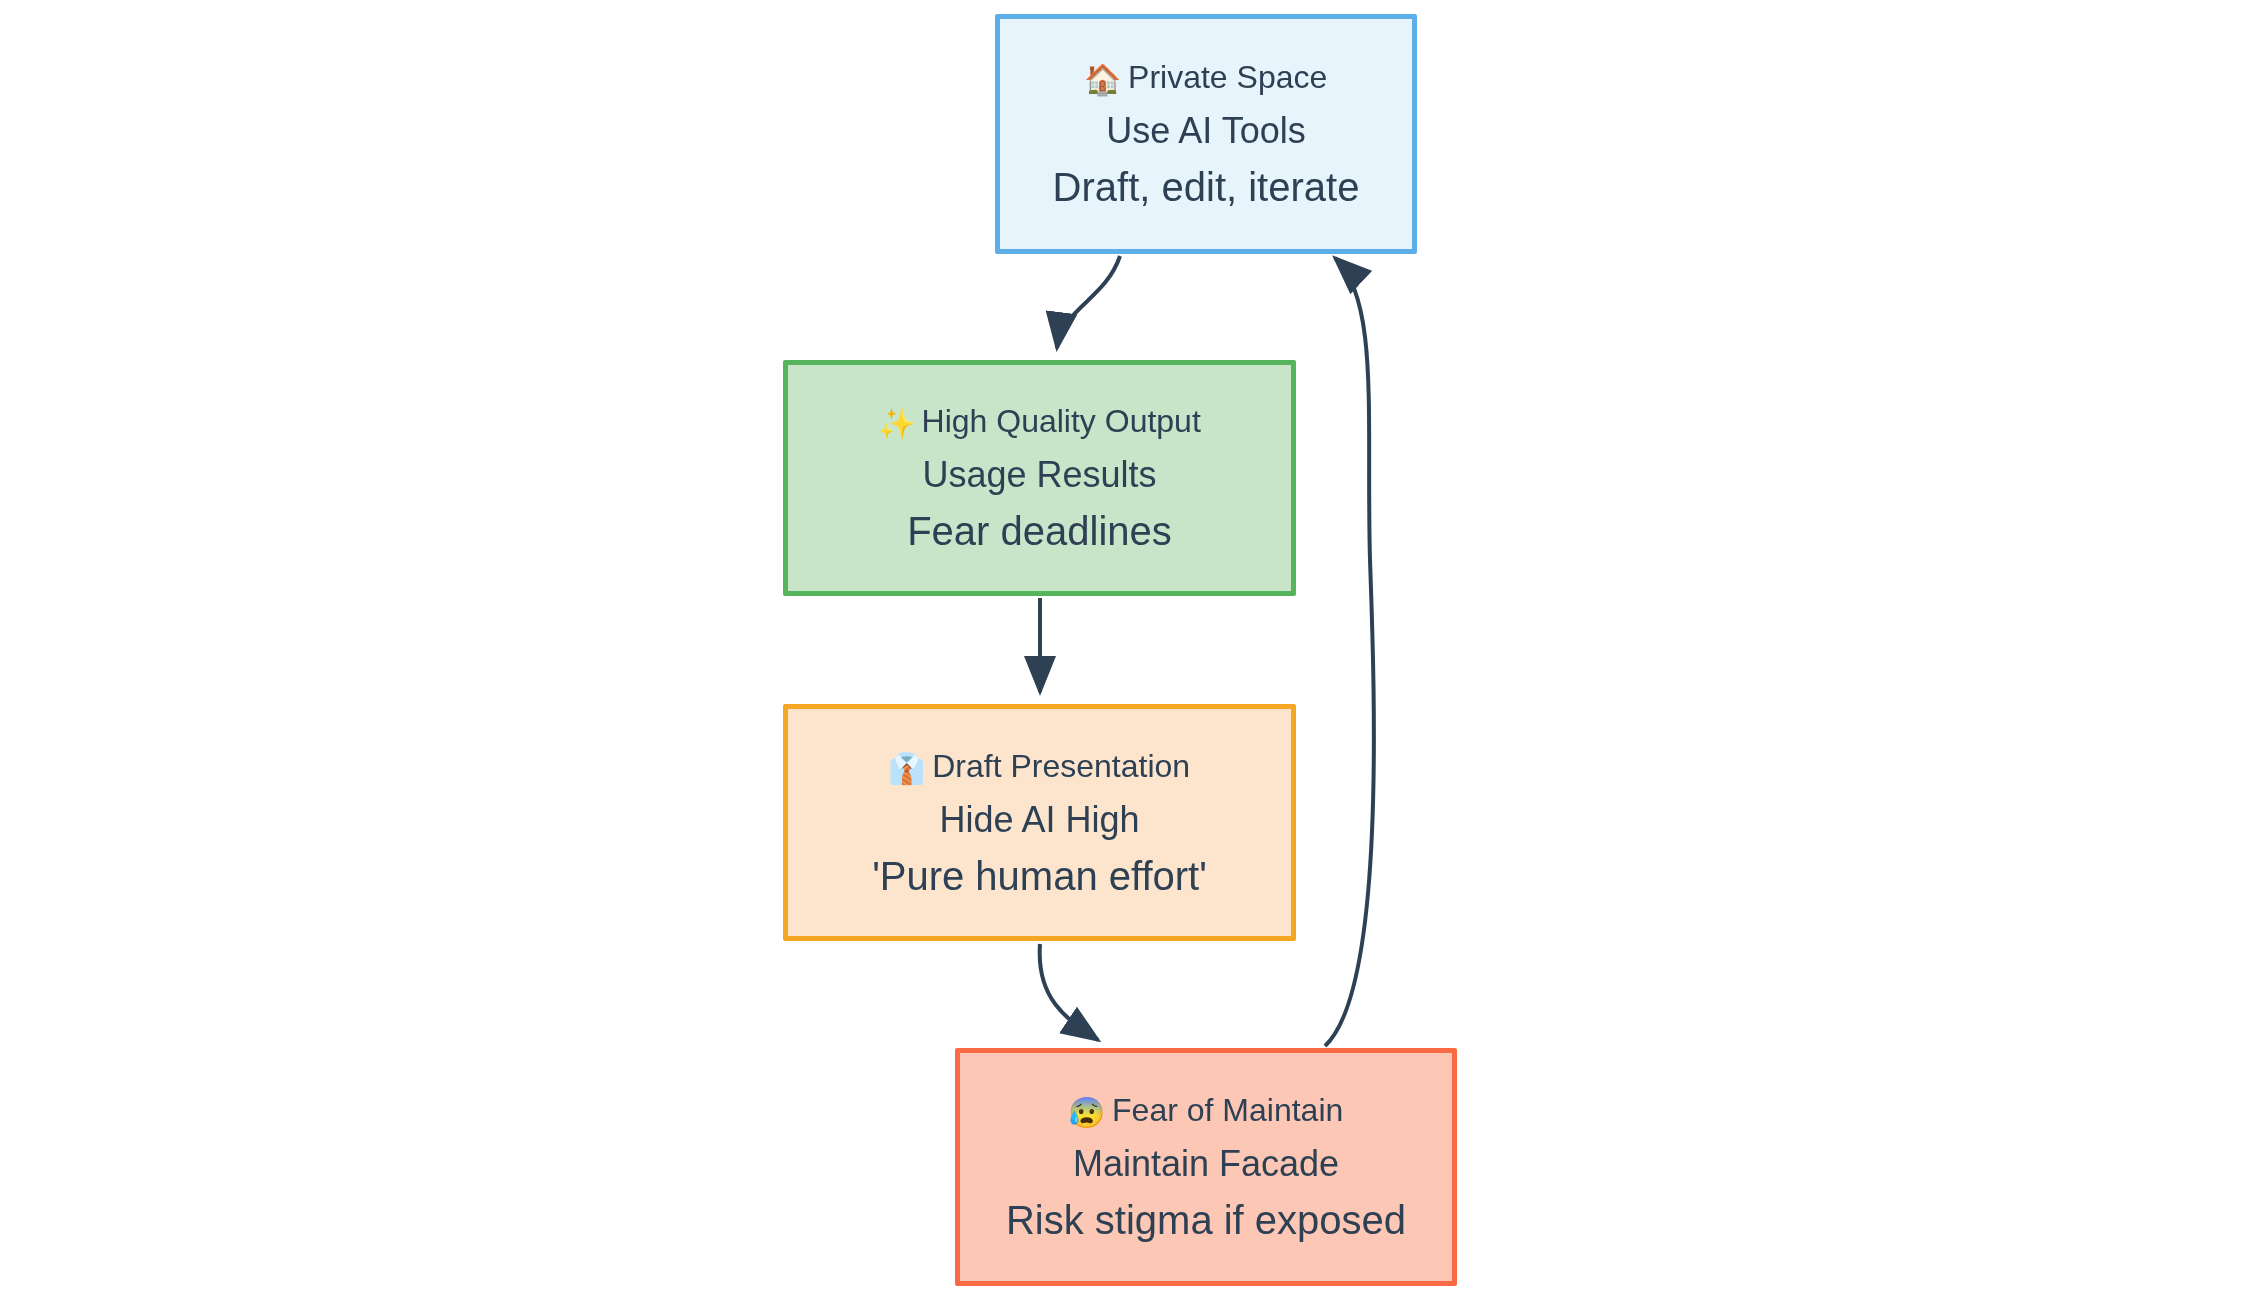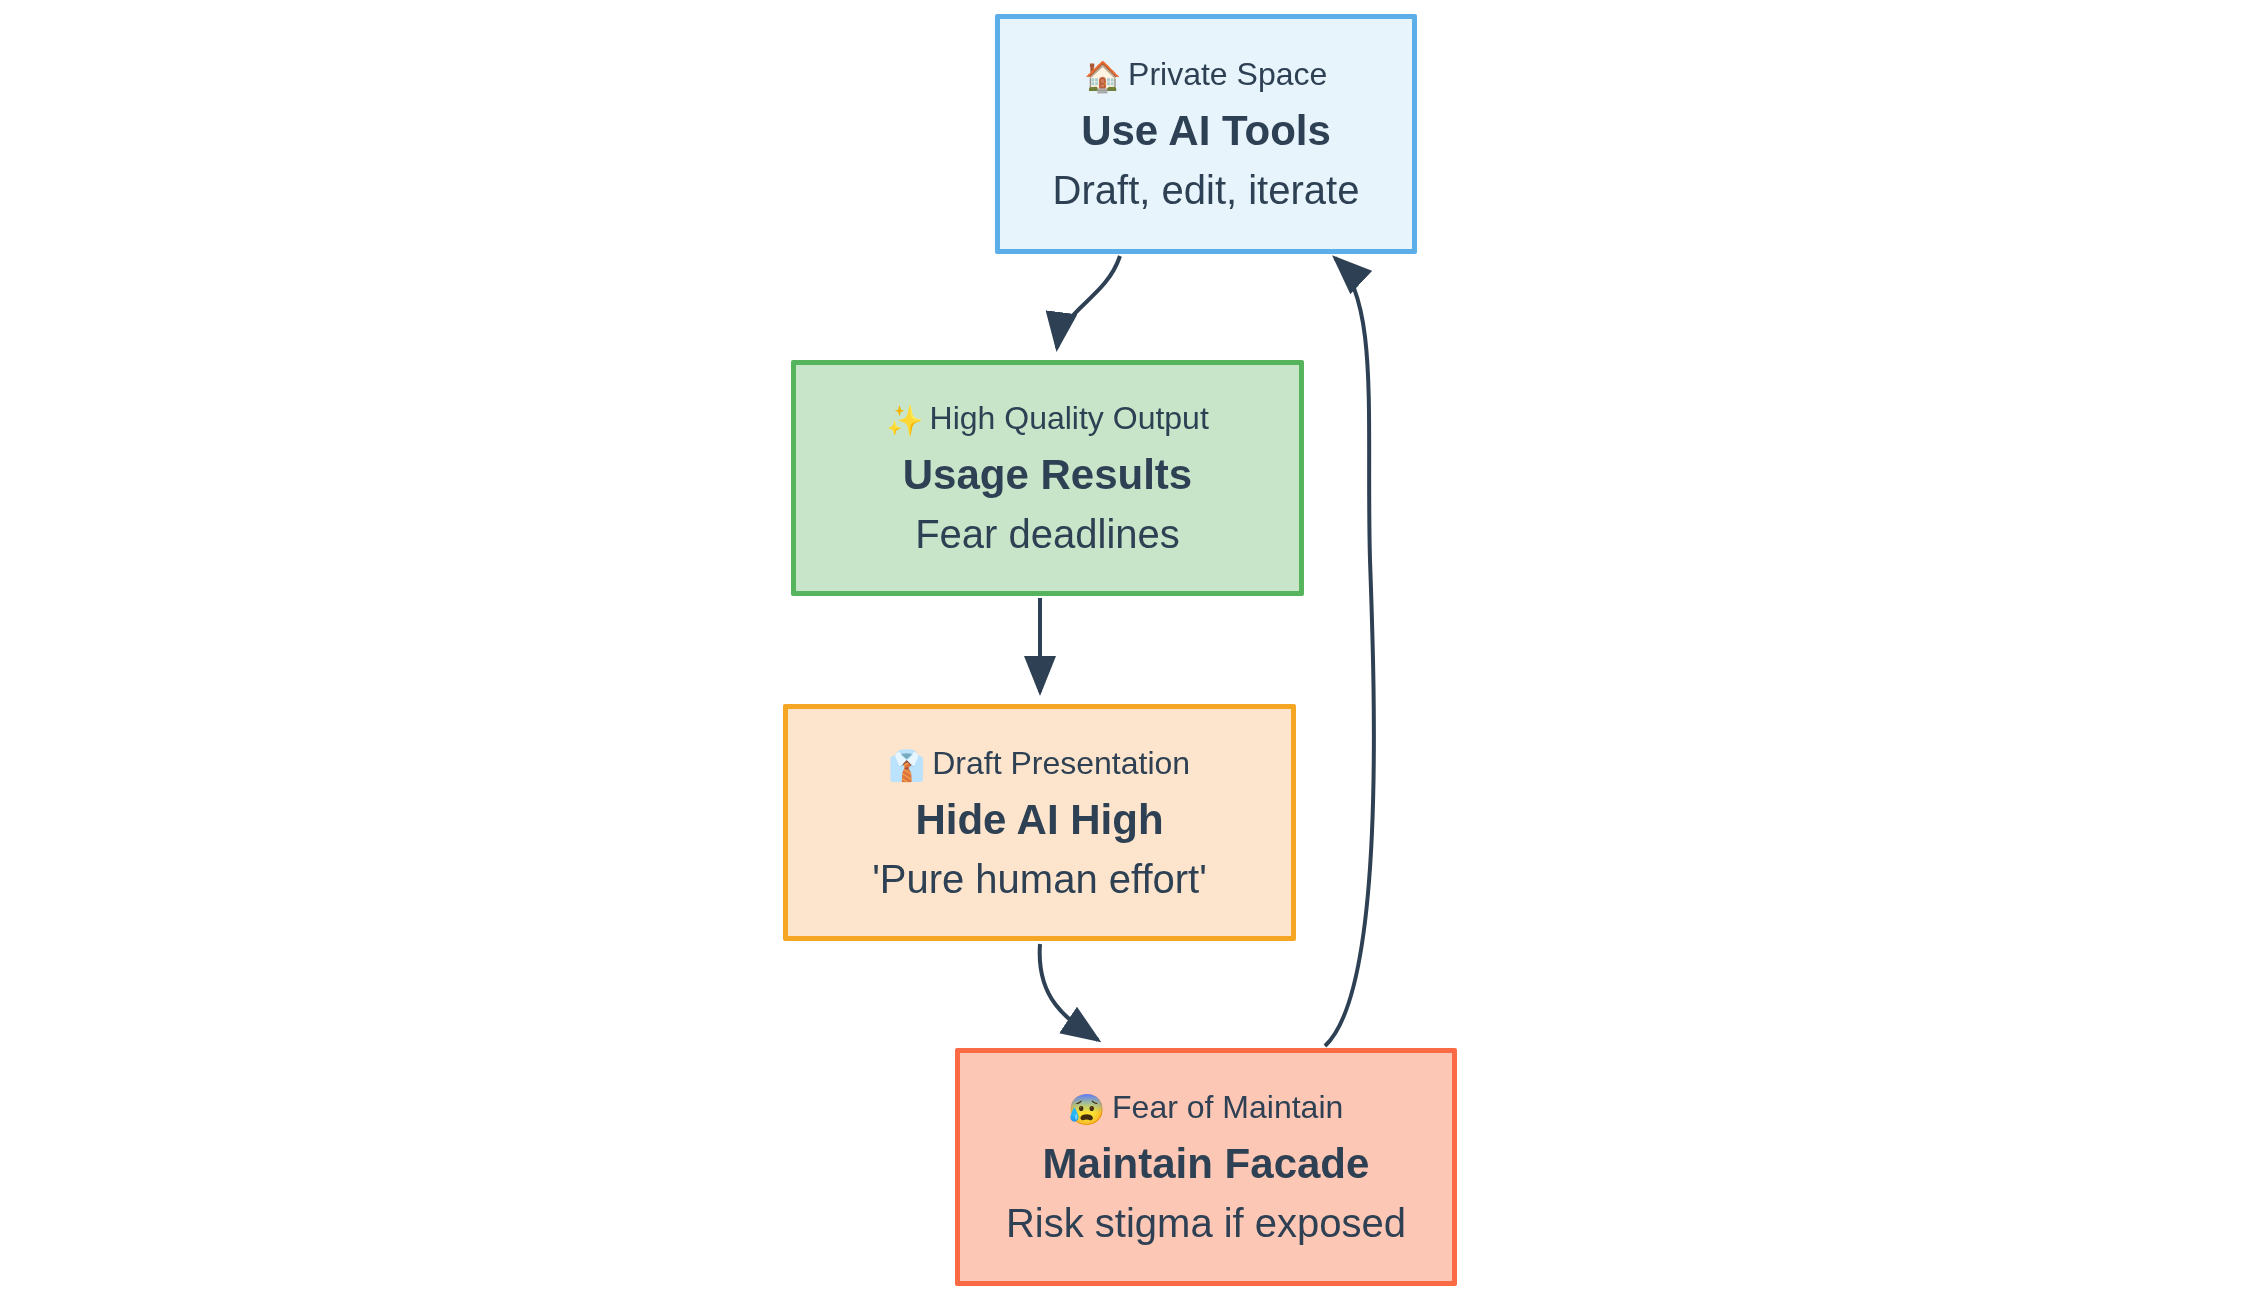--- a/index.html
+++ b/index.html
@@ -44,22 +44,22 @@
   .node-line {
     display: block;
     white-space: nowrap;
   }
   .line-header {
     font-size: 32px;
     font-weight: 400;
     margin-bottom: 18px;
   }
   .line-title {
-    font-size: 42px;
-    font-weight: 700;
+    font-size: 36px;
+    font-weight: 400;
     margin-bottom: 18px;
   }
   .line-sub {
     font-size: 40px;
     font-weight: 400;
   }
   .emoji {
     font-size: 30px;
     margin-right: 6px;
     vertical-align: -2px;
@@ -109,21 +109,21 @@
   </svg>
 
   <div class="node" id="node-private-space" style="border-color: rgb(91, 174, 232); background-color: rgb(232, 244, 251); color: rgb(46, 64, 83);">
     <div class="node-line line-header">
       <span class="emoji">🏠</span><span>Private Space</span>
     </div>
     <div class="node-line line-title">Use AI Tools</div>
     <div class="node-line line-sub">Draft, edit, iterate</div>
   </div>
 
-  <div class="node" id="node-high-quality-output" style="border-color: rgb(86, 180, 93); background-color: rgb(201, 229, 201); color: rgb(46, 64, 83); margin-left: 8px;">
+  <div class="node" id="node-high-quality-output" style="border-color: rgb(86, 180, 93); background-color: rgb(201, 229, 201); color: rgb(46, 64, 83);">
     <div class="node-line line-header">
       <span class="emoji">✨</span><span>High Quality Output</span>
     </div>
     <div class="node-line line-title">Usage Results</div>
     <div class="node-line line-sub">Fear deadlines</div>
   </div>
 
   <div class="node" id="node-public-presentation" style="border-color: rgb(245, 166, 35); background-color: rgb(252, 229, 204); color: rgb(46, 64, 83);">
     <div class="node-line line-header">
       <span class="emoji">👔</span><span>Draft Presentation</span>

